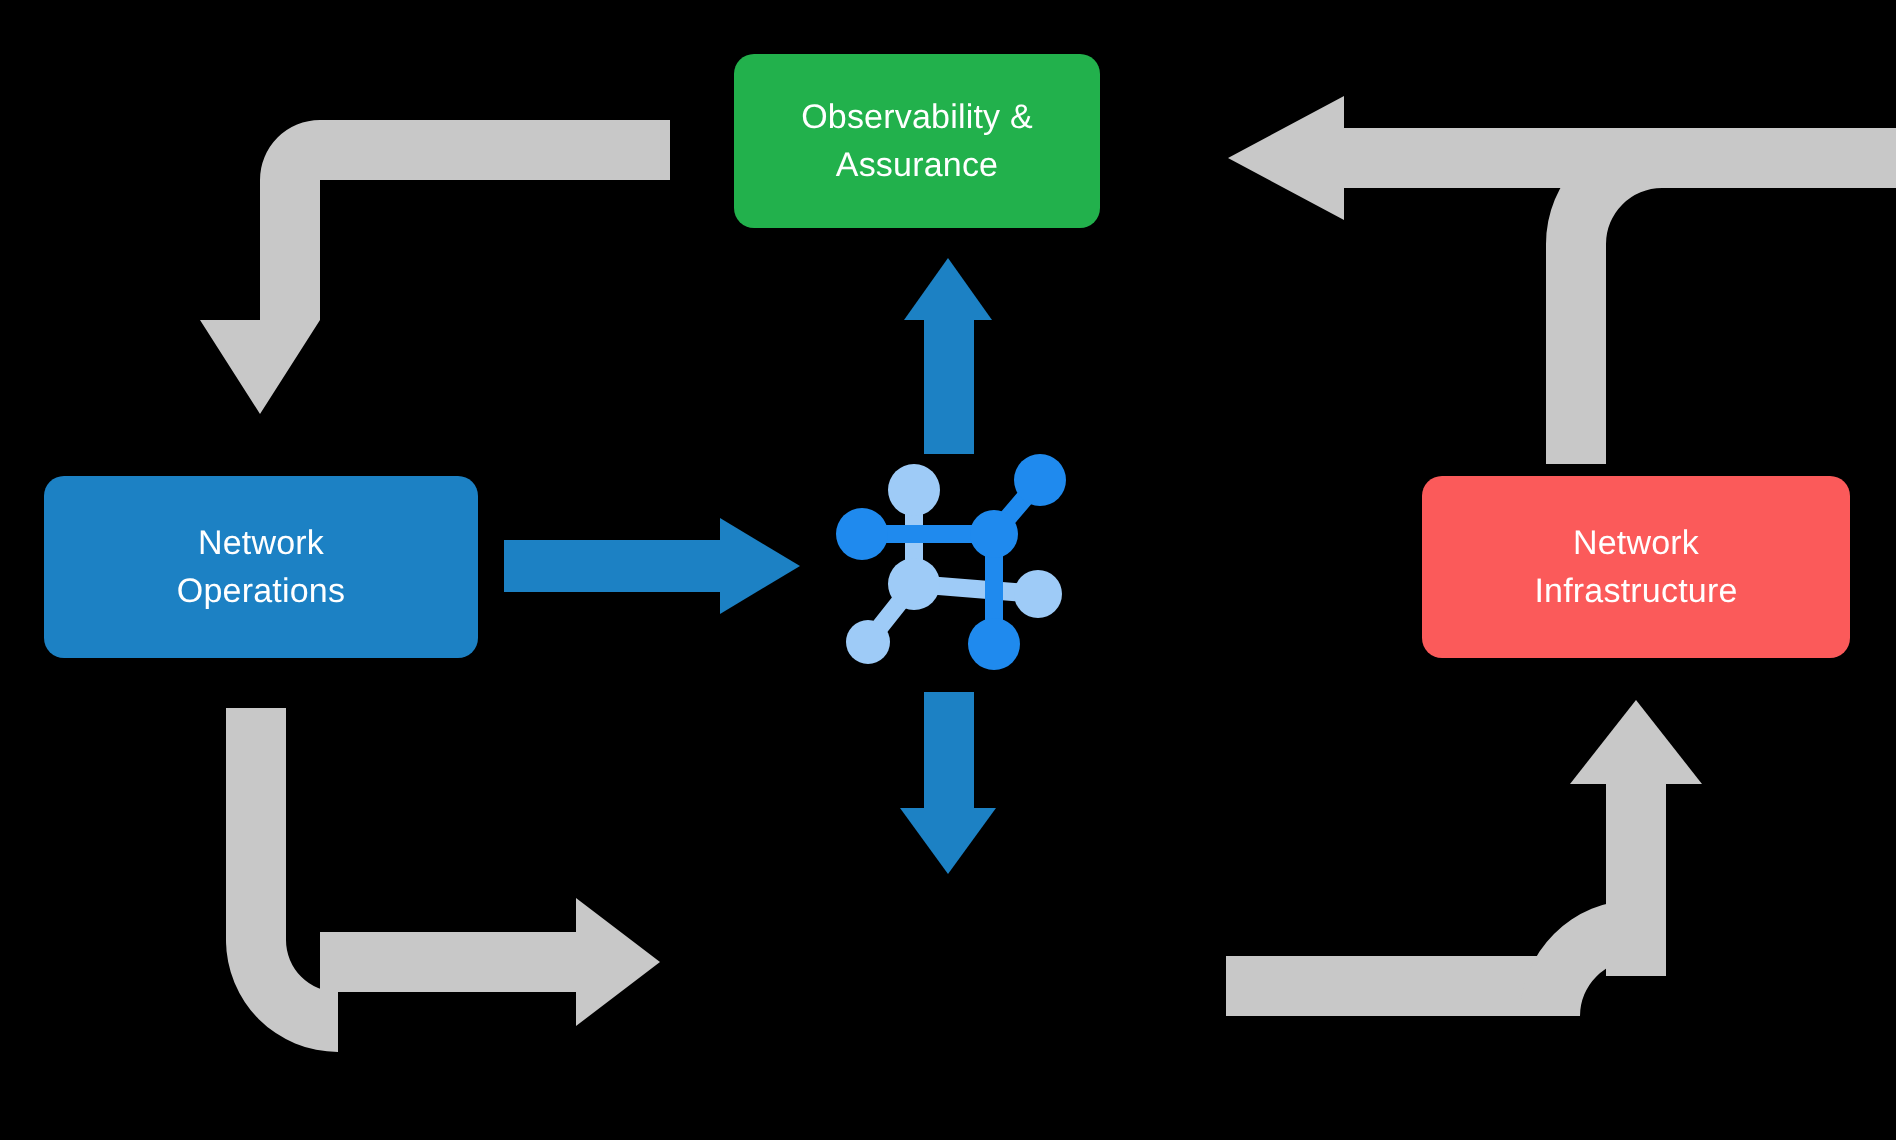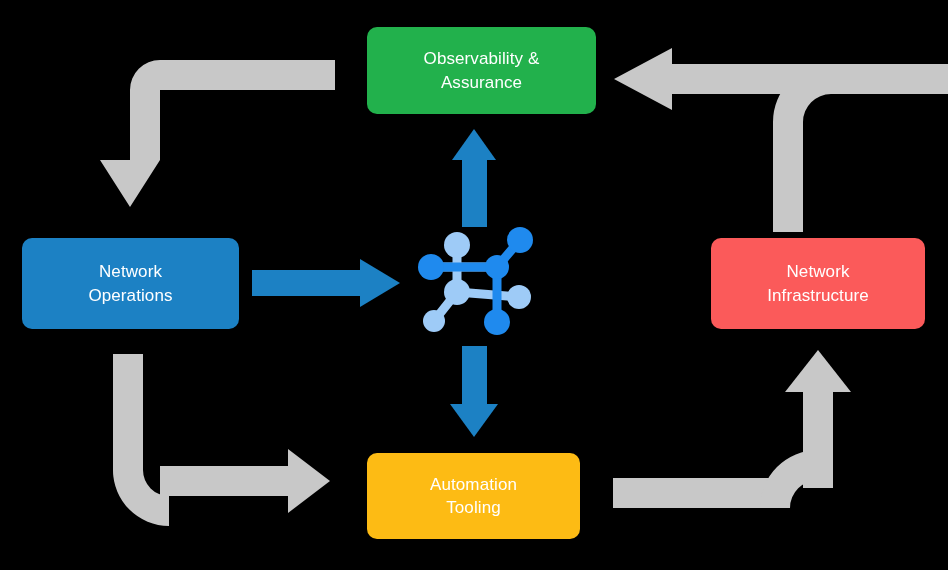--- a/index.html
+++ b/index.html
@@ -13,21 +13,21 @@
     color:#ffffff;
     font-size:17px;
     line-height:1.38;
     text-align:center;
     font-weight:400;
     letter-spacing:.1px;
     box-sizing:border-box;
     padding:4px 8px;
     white-space:pre-line;
   }
-  #box-observability{ left:367px; top:27px;  width:229px; height:87px;  background:#22b14c; }
+  #box-observability{ left:367px; top:27px;  width:183px; height:87px;  background:#22b14c; }
   #box-operations{   left:22px;  top:238px; width:217px; height:91px;  background:#1c81c4; }
   #box-infrastructure{left:711px;top:238px; width:214px; height:91px;  background:#fb5a5a; }
   #box-automation{   left:367px; top:453px; width:213px; height:86px;  background:#fdbb14; }
 </style>
 </head>
 <body>
 
 <div id="stage">
 
   <svg id="svg-layer" viewBox="0 0 948 570">
@@ -150,16 +150,14 @@
 
   <div class="node-box" id="box-observability">Observability &amp;
 Assurance</div>
 
   <div class="node-box" id="box-operations">Network
 Operations</div>
 
   <div class="node-box" id="box-infrastructure">Network
 Infrastructure</div>
 
-  <div class="node-box" id="box-automation">Automation
-Tooling</div>
 
 </div>
 
 </body></html>

